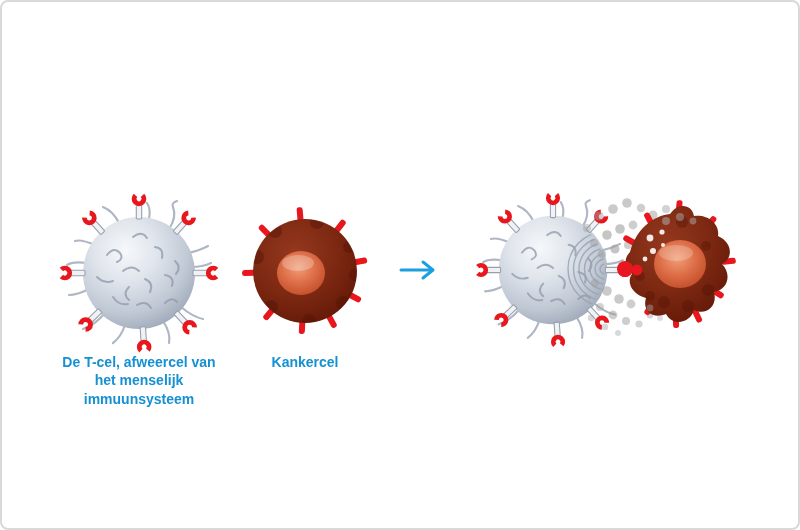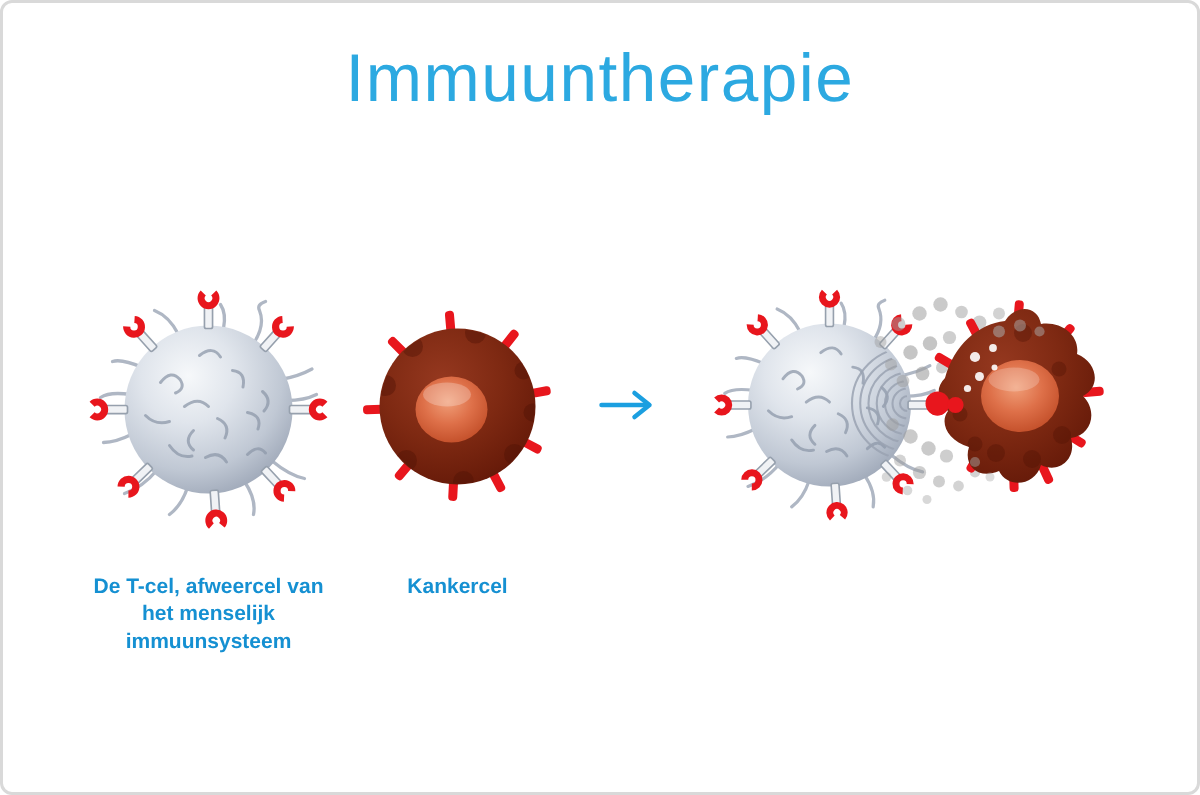--- a/index.html
+++ b/index.html
@@ -4,31 +4,30 @@
 <style>
   html,body{margin:0;padding:0;background:#ffffff;}
   body{width:800px;height:530px;position:relative;overflow:hidden;
        font-family:"Liberation Sans",sans-serif;}
   .stage{position:absolute;inset:0;border:2px solid #D9D9D9;border-radius:8px;
          box-sizing:border-box;background:#ffffff;}
   .title{position:absolute;top:24px;left:0;width:100%;margin:0;text-align:center;
          font-size:45px;font-weight:300;letter-spacing:1px;color:#2CA9E1;}
   .art{position:absolute;left:0;top:0;width:800px;height:530px;}
   .caption{position:absolute;text-align:center;color:#1590D2;font-weight:700;
-           font-size:14px;line-height:1.32;white-space:pre-line;margin-top:28px;}
+           font-size:14px;line-height:1.32;white-space:pre-line;}
   .cap-tcell{left:27px;top:351px;width:220px;}
   .cap-cancer{left:233px;top:351px;width:140px;}
   .cap-attack{left:496px;top:351px;width:230px;}
 </style>
 </head>
 <body>
 
 <div class="stage">
 
-  <h1 class="title">Immuuntherapie</h1>
 
   <svg class="art" viewBox="0 0 800 530" xmlns="http://www.w3.org/2000/svg">
     <defs>
       <radialGradient id="gTcell" cx="38%" cy="30%" r="80%">
         <stop offset="0" stop-color="#F6F8FA"></stop>
         <stop offset="0.35" stop-color="#E0E5EC"></stop>
         <stop offset="0.7" stop-color="#C0C8D4"></stop>
         <stop offset="1" stop-color="#96A0B1"></stop>
       </radialGradient>
       <radialGradient id="gCancer" cx="40%" cy="33%" r="78%">

